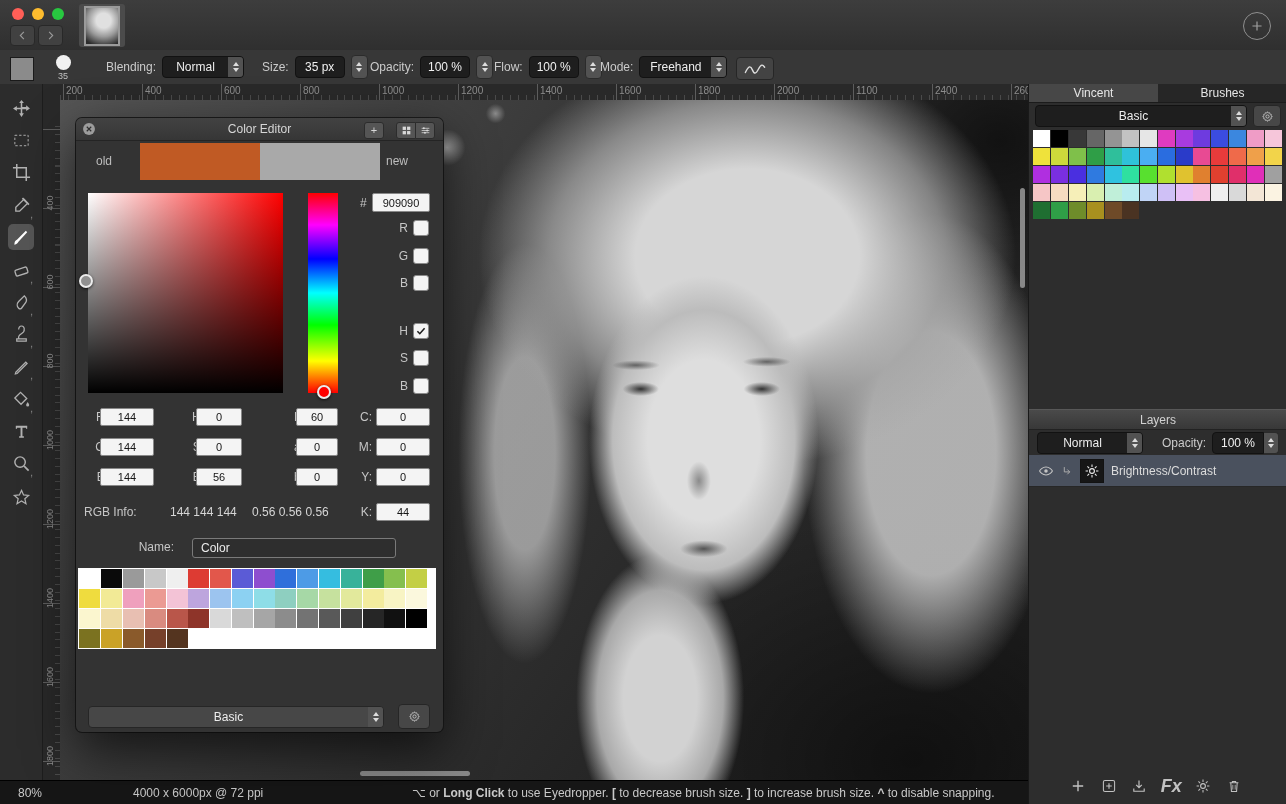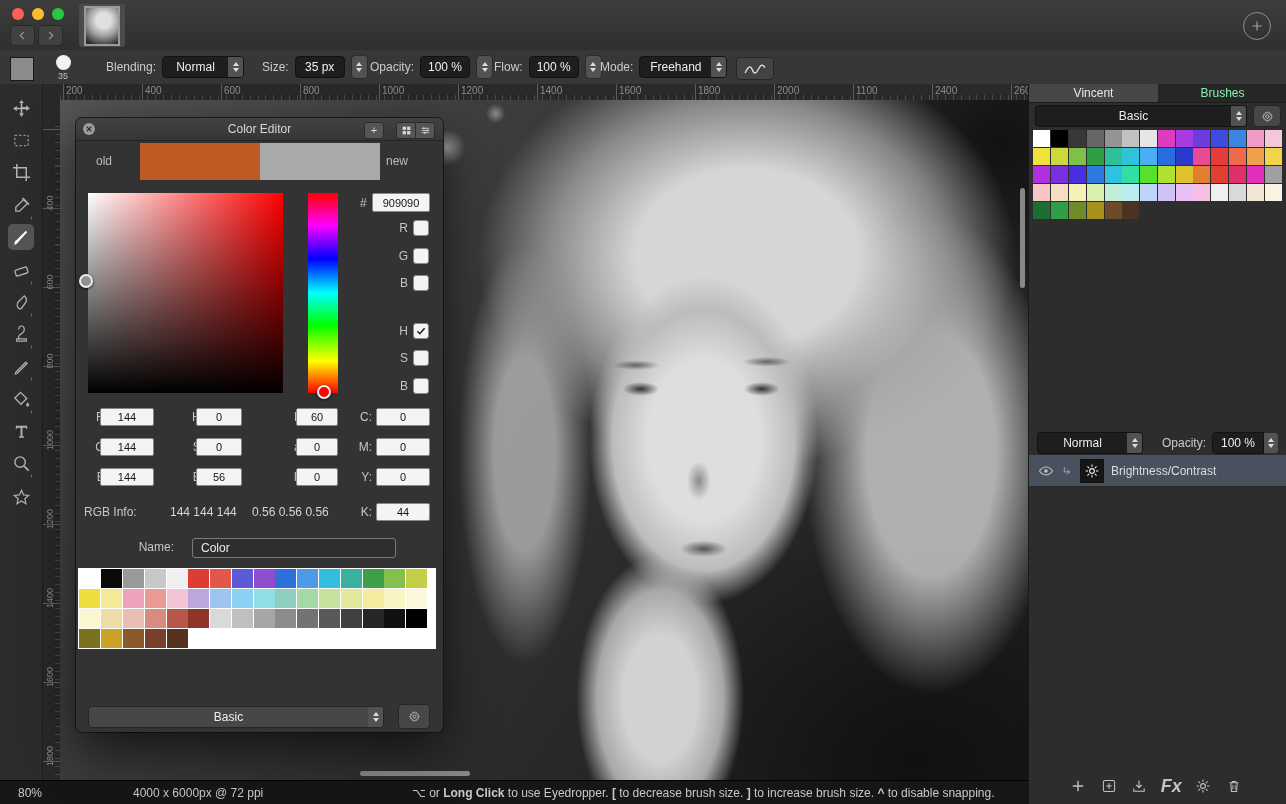--- a/index.html
+++ b/index.html
@@ -98,21 +98,21 @@
   .v-scrollbar{position:absolute;right:3px;top:88px;width:5px;height:100px;background:#9a9a9a;
                border-radius:3px;opacity:.85;}
   .h-scrollbar{position:absolute;left:300px;bottom:4px;width:110px;height:5px;background:#9a9a9a;
                border-radius:3px;opacity:.85;}
 
   
   .right-panel{position:absolute;left:1028px;top:84px;width:258px;height:720px;background:#2d2d2d;
                border-left:1px solid #191919;}
   .rp-tabs{position:absolute;left:0;top:0;width:100%;height:18px;display:flex;background:#262626;
            border-bottom:1px solid #1b1b1b;}
-  .rp-tab{flex:1;font-size:12px;display:flex;align-items:center;justify-content:center;color:#86efac;}
+  .rp-tab{flex:1;font-size:12px;display:flex;align-items:center;justify-content:center;color:#e5e5e5;}
   .rp-tab.active{background:#474747;color:#e6e6e6;}
   .palette-row{position:absolute;left:6px;top:22px;width:246px;height:20px;display:flex;gap:6px;align-items:center;}
   .palette-row .dropdown{flex:1;}
   .icon-btn{width:26px;height:20px;background:#474747;border:1px solid #262626;border-radius:4px;
             color:#d6d6d6;display:flex;align-items:center;justify-content:center;}
   .icon-btn svg{width:13px;height:13px;}
   .rp-swatches{position:absolute;left:4px;top:46px;}
   .sw-row{display:flex;}
   .rp-swatches .sw-cell{width:17px;height:17px;margin:0.4px;}
   .layers-header{position:absolute;left:0;top:325px;width:100%;height:19px;
@@ -518,20 +518,21 @@
         <div class="sw-row">
           <div class="sw-cell" style="background: rgb(31, 110, 49);"></div>
           <div class="sw-cell" style="background: rgb(47, 158, 71);"></div>
           <div class="sw-cell" style="background: rgb(110, 140, 42);"></div>
           <div class="sw-cell" style="background: rgb(168, 144, 31);"></div>
           <div class="sw-cell" style="background: rgb(110, 74, 40);"></div>
           <div class="sw-cell" style="background: rgb(74, 51, 34);"></div>
         </div>
       </div>
 
+    <div class="layers-header">Layers</div>
     <div class="layers-controls">
       <div class="dropdown">
         <span class="val">Normal</span>
         <span class="arrows">
             <i class="up"></i>
             <i class="dn"></i>
           </span>
       </div>
       <span class="sp"></span>
       <span class="tlabel">Opacity:</span>

